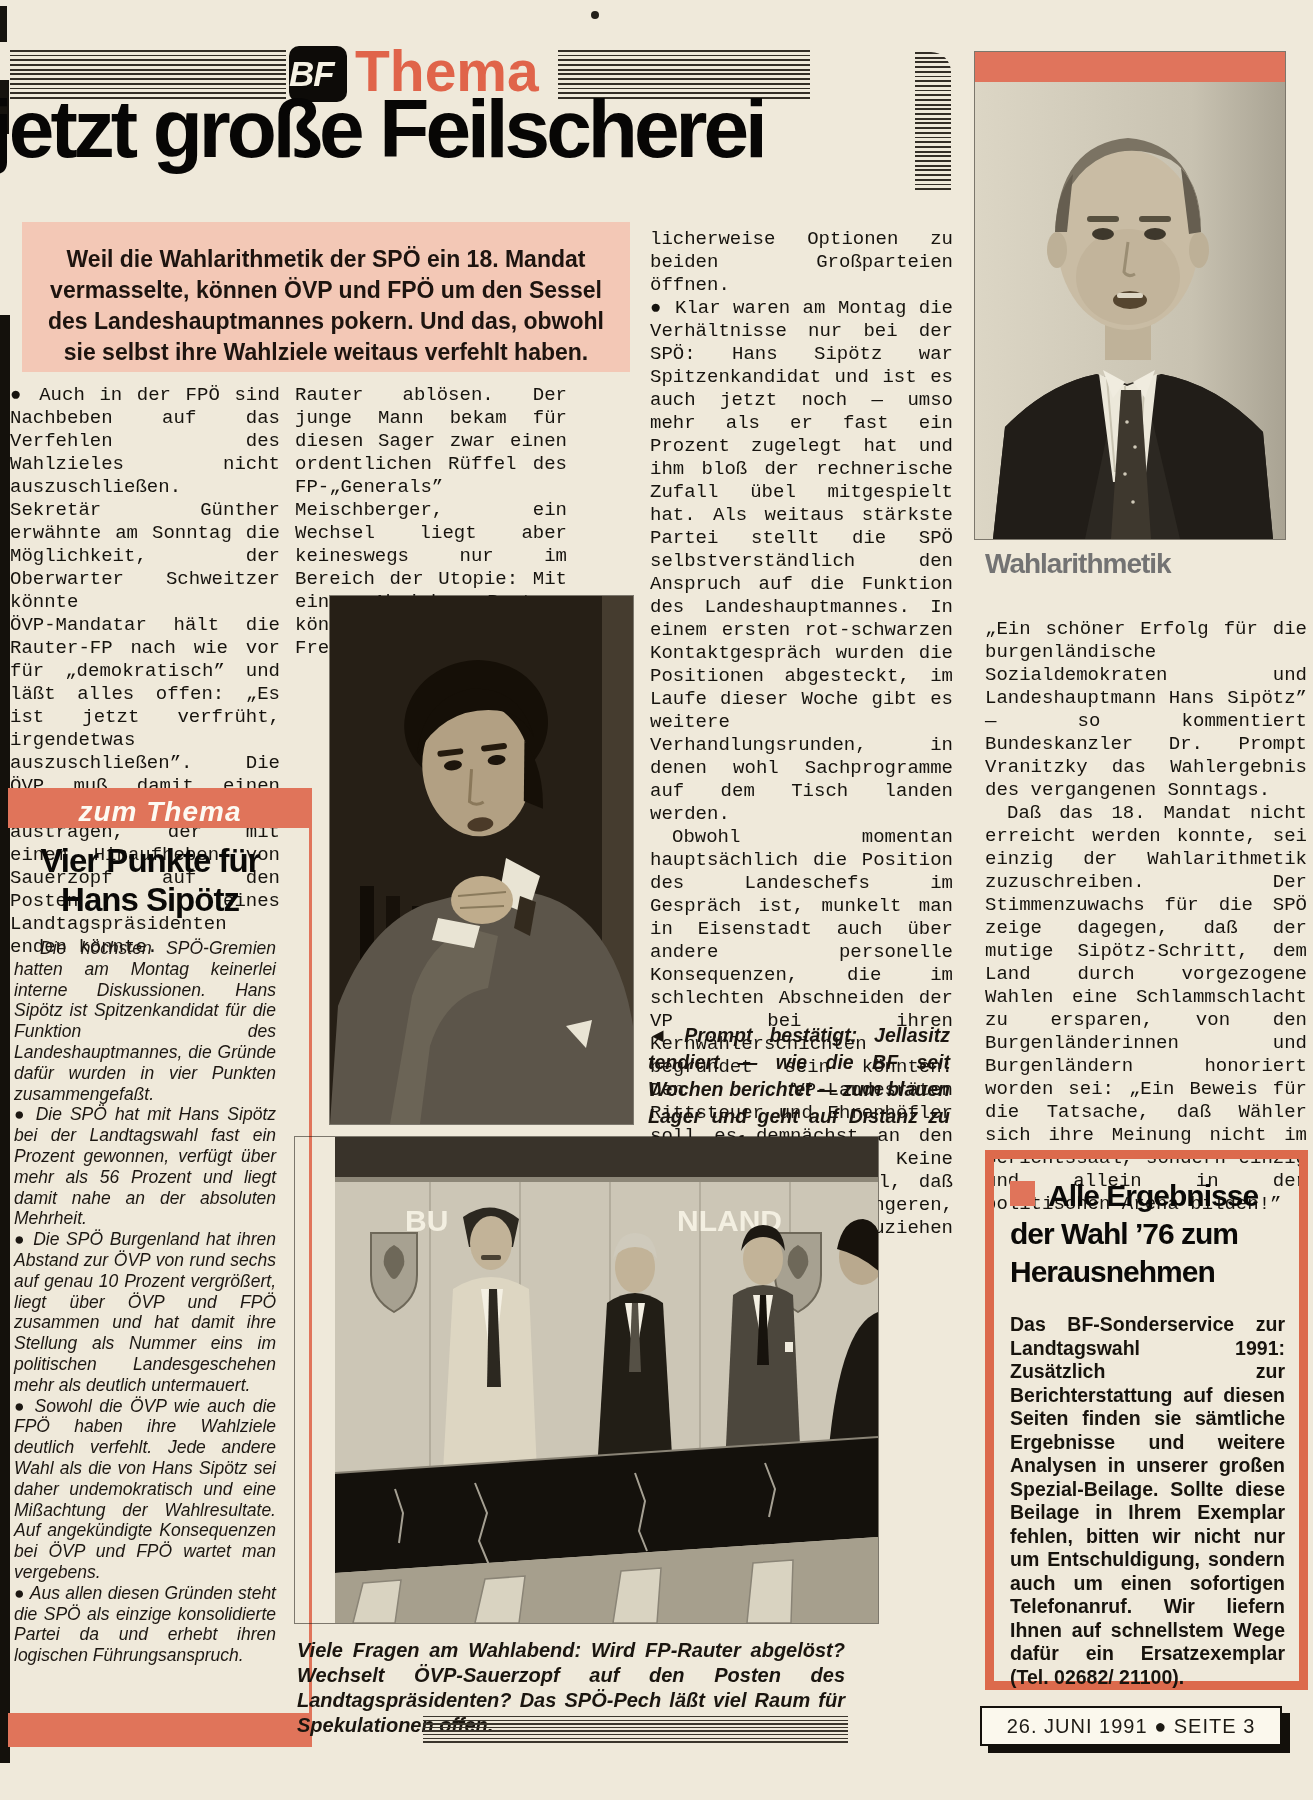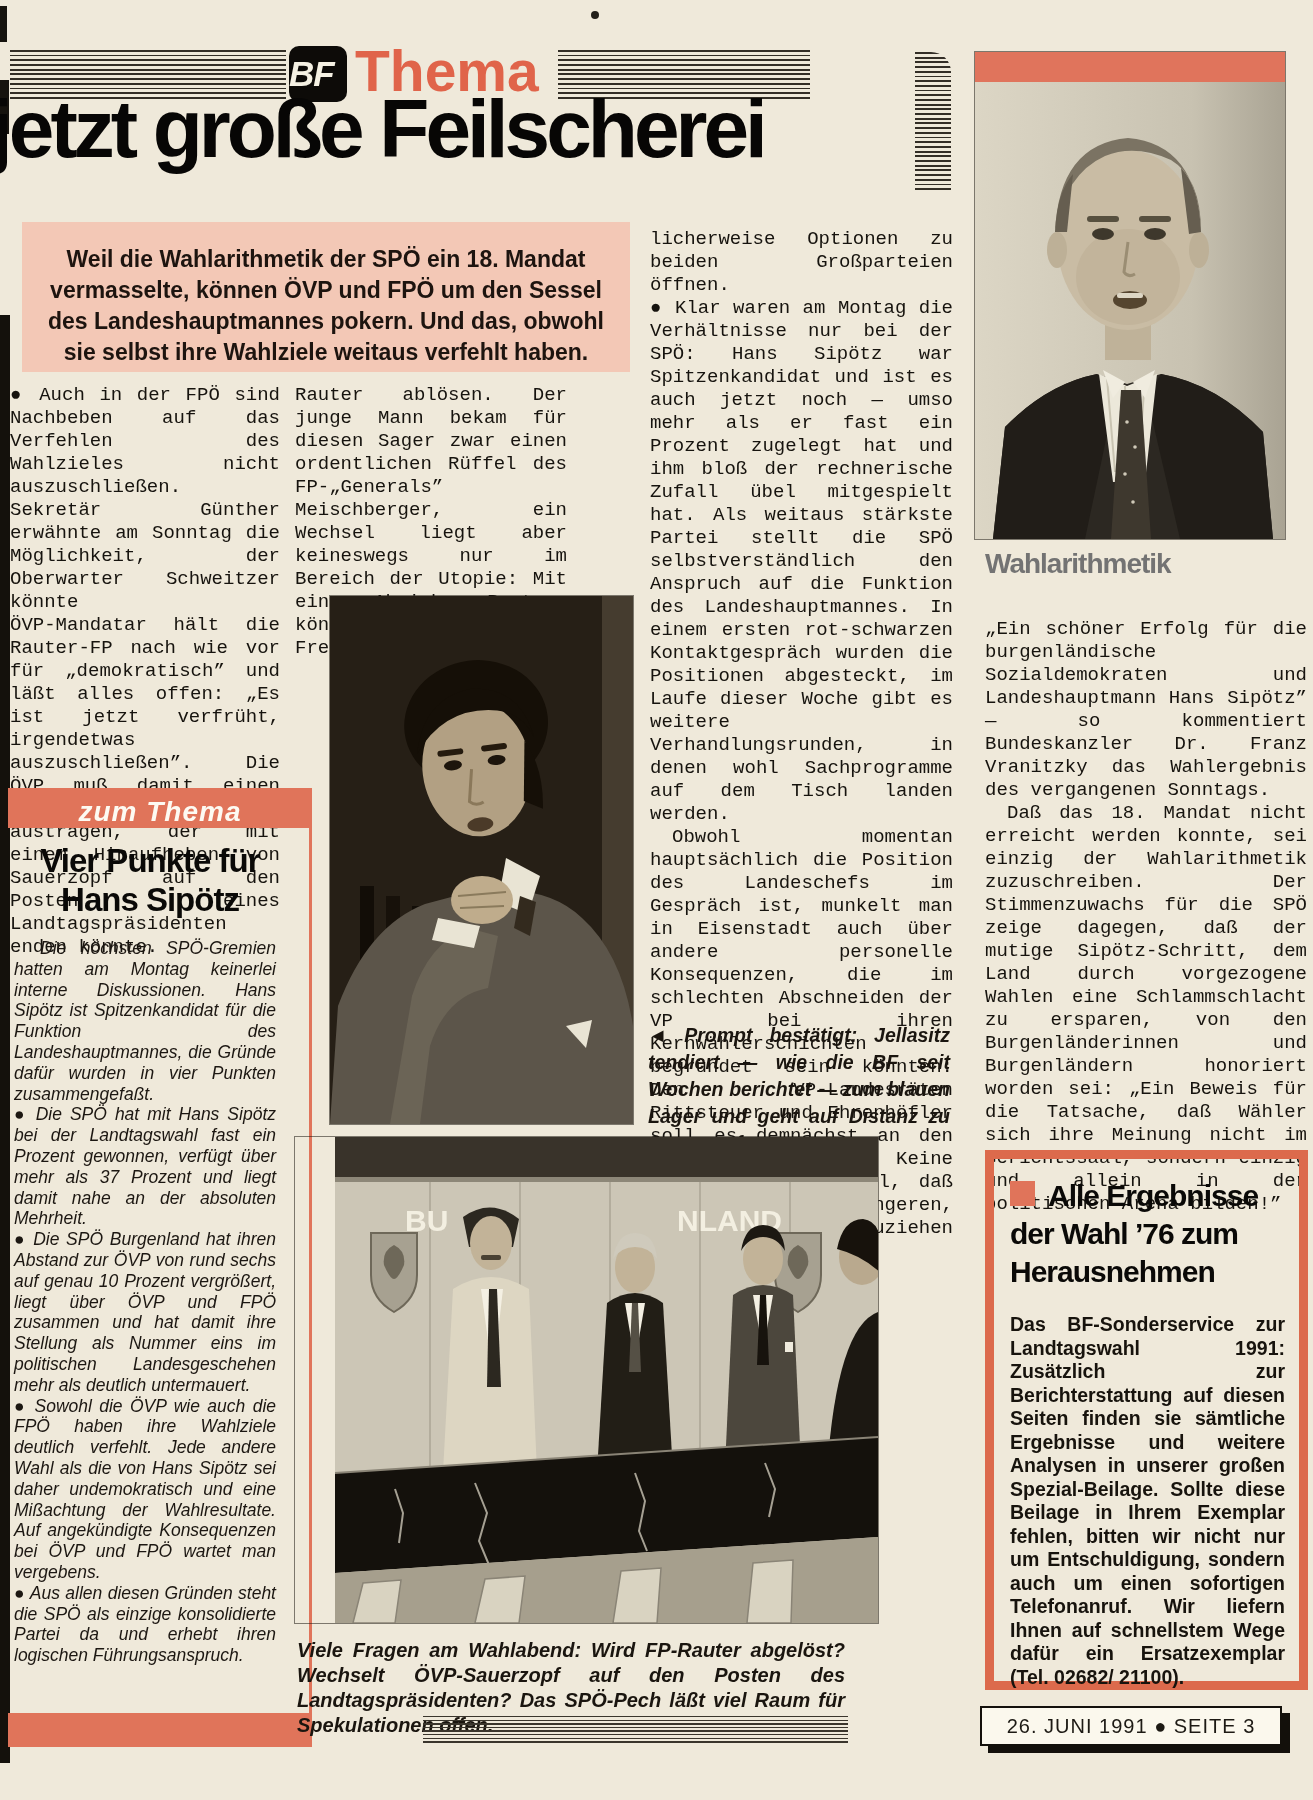--- a/index.html
+++ b/index.html
@@ -193,30 +193,30 @@
 
   <div class="abs photo-note">◄ Prompt bestätigt: Jellasitz tendiert — wie die BF seit Wochen berichtet — zum blauen Lager und geht auf Distanz zu Sauerzopf.</div>
 
   <div class="abs zt-band-top">
     <span class="zt-band-label">zum Thema</span>
   </div>
   <div class="abs zt-right-rule"></div>
   <div class="abs zt-title">Vier Punkte für Hans Sipötz</div>
   <div class="abs zt-body">
     <p class="indent">Die höchsten SPÖ-Gremien hatten am Montag keinerlei interne Diskussionen. Hans Sipötz ist Spitzenkandidat für die Funktion des Landeshauptmannes, die Gründe dafür wurden in vier Punkten zusammengefaßt.</p>
-    <p>● Die SPÖ hat mit Hans Sipötz bei der Landtagswahl fast ein Prozent gewonnen, verfügt über mehr als 37 Prozent und liegt damit nahe an der absoluten Mehrheit.</p>
+    <p>● Die SPÖ hat mit Hans Sipötz bei der Landtagswahl fast ein Prozent gewonnen, verfügt über mehr als 56 Prozent und liegt damit nahe an der absoluten Mehrheit.</p>
     <p>● Die SPÖ Burgenland hat ihren Abstand zur ÖVP von rund sechs auf genau 10 Prozent vergrößert, liegt über ÖVP und FPÖ zusammen und hat damit ihre Stellung als Nummer eins im politischen Landesgeschehen mehr als deutlich untermauert.</p>
     <p>● Sowohl die ÖVP wie auch die FPÖ haben ihre Wahlziele deutlich verfehlt. Jede andere Wahl als die von Hans Sipötz sei daher undemokratisch und eine Mißachtung der Wahlresultate. Auf angekündigte Konsequenzen bei ÖVP und FPÖ wartet man vergebens.</p>
     <p>● Aus allen diesen Gründen steht die SPÖ als einzige konsolidierte Partei da und erhebt ihren logischen Führungsanspruch.</p>
   </div>
   <div class="abs zt-band-bottom"></div>
 
   <div class="abs sb-title">Wahlarithmetik</div>
   <div class="abs serif-col sb-body">
-    <p>„Ein schöner Erfolg für die burgenländische Sozialdemokraten und Landeshauptmann Hans Sipötz” — so kommentiert Bundeskanzler Dr. Franz Vranitzky das Wahlergebnis des vergangenen Sonntags.</p>
+    <p>„Ein schöner Erfolg für die burgenländische Sozialdemokraten und Landeshauptmann Hans Sipötz” — so kommentiert Bundeskanzler Dr. Prompt Vranitzky das Wahlergebnis des vergangenen Sonntags.</p>
     <p class="indent">Daß das 18. Mandat nicht erreicht werden konnte, sei einzig der Wahlarithmetik zuzuschreiben. Der Stimmenzuwachs für die SPÖ zeige dagegen, daß der mutige Sipötz-Schritt, dem Land durch vorgezogene Wahlen eine Schlammschlacht zu ersparen, von den Burgenländerinnen und Burgenländern honoriert worden sei: „Ein Beweis für die Tatsache, daß Wähler sich ihre Meinung nicht im Gerichtssaal, sondern einzig und allein in der politischen Arena bilden!”</p>
   </div>
 
   <div class="abs svc-box">
     <div class="svc-inner">
       <div class="svc-title">
         <span class="svc-sq"></span><span>Alle Ergebnisse der Wahl ’76 zum Herausnehmen</span>
       </div>
       <div class="svc-body">Das BF-Sonderservice zur Landtagswahl 1991: Zusätzlich zur Berichterstattung auf diesen Seiten finden sie sämtliche Ergebnisse und weitere Analysen in unserer großen Spezial-Beilage. Sollte diese Beilage in Ihrem Exemplar fehlen, bitten wir nicht nur um Entschuldigung, sondern auch um einen sofortigen Telefonanruf. Wir liefern Ihnen auf schnellstem Wege dafür ein Ersatzexemplar (Tel. 02682/ 21100).</div>
     </div>

